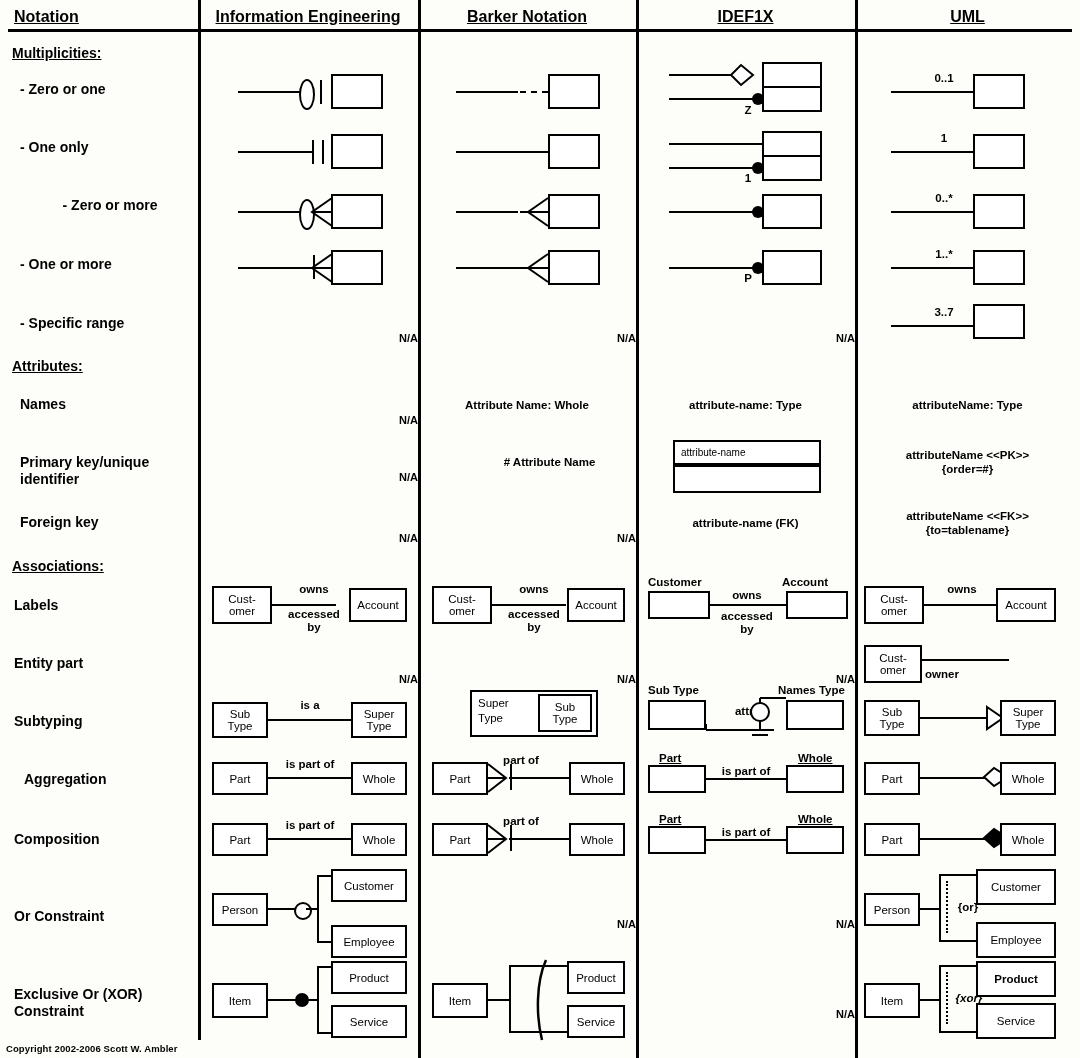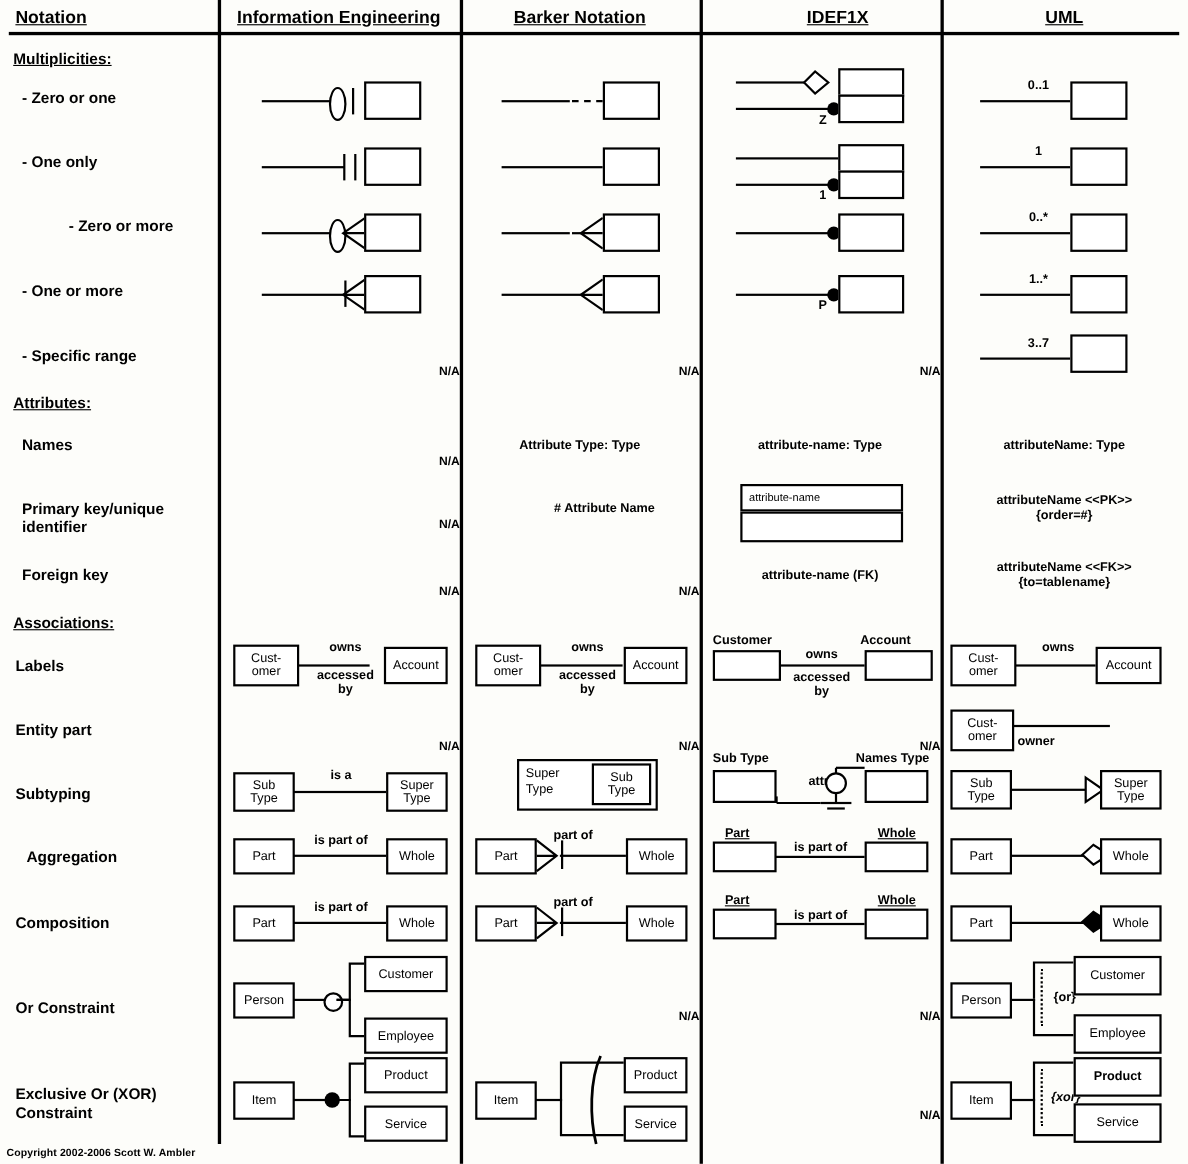--- a/index.html
+++ b/index.html
@@ -58,21 +58,21 @@
     letter-spacing:.1px;
   }
 </style>
 </head>
 <body>
 
 <div id="header">
   <div class="colhead" style="left:0;width:198px;text-align:left;padding-left:14px;box-sizing:border-box;">Notation</div>
   <div class="colhead" style="left:198px;width:220px;">Information Engineering</div>
   <div class="colhead" style="left:418px;width:218px;">Barker Notation</div>
-  <div class="colhead" style="left:636px;width:219px;padding-left:16px;">IDEF1X</div>
+  <div class="colhead" style="left:636px;width:219px;">IDEF1X</div>
   <div class="colhead" style="left:855px;width:225px;">UML</div>
 </div>
 <div id="hdr-rule"></div>
 
 <div class="vdiv" style="left:198px;top:0;height:1040px;"></div>
 <div class="vdiv" style="left:418px;top:0;height:1058px;"></div>
 <div class="vdiv" style="left:636px;top:0;height:1058px;"></div>
 <div class="vdiv" style="left:855px;top:0;height:1058px;"></div>
 
 <div class="rowlabel section" style="top:45px;">Multiplicities:</div>
@@ -213,21 +213,21 @@
   <div class="lbltext" style="left:920px;top:248px;width:48px;">1..*</div>
   <div class="ebox" style="left:973px;top:250px;width:52px;height:35px;"></div>
 </div>
 <div>
   <div class="line" style="left:891px;top:325px;width:82px;"></div>
   <div class="lbltext" style="left:920px;top:306px;width:48px;">3..7</div>
   <div class="ebox" style="left:973px;top:304px;width:52px;height:35px;"></div>
 </div>
 
 <div class="na" style="left:198px;top:398px;width:220px;">N/A</div>
-<div class="celltext" style="left:418px;top:398px;width:218px;">Attribute Type: Type</div>
+<div class="celltext" style="left:418px;top:398px;width:218px;">Attribute Name: Whole</div>
 <div class="celltext" style="left:636px;top:398px;width:219px;">attribute-name: Type</div>
 <div class="celltext" style="left:855px;top:398px;width:225px;">attributeName: Type</div>
 
 <div class="na" style="left:198px;top:455px;width:220px;">N/A</div>
 <div class="celltext" style="left:418px;top:455px;width:263px;"># Attribute Name</div>
 <div>
   <div class="ebox" style="left:673px;top:440px;width:148px;height:25px;justify-content:flex-start;padding-left:6px;font-size:10px;">attribute-name</div>
   <div class="ebox" style="left:673px;top:465px;width:148px;height:28px;"></div>
 </div>
 <div class="celltext" style="left:855px;top:448px;width:225px;">

